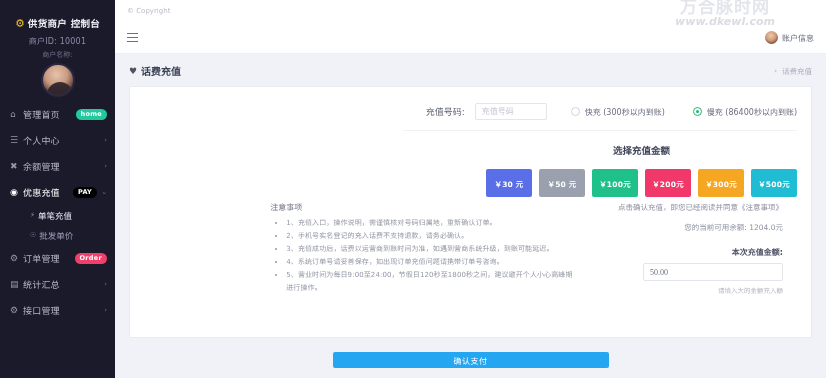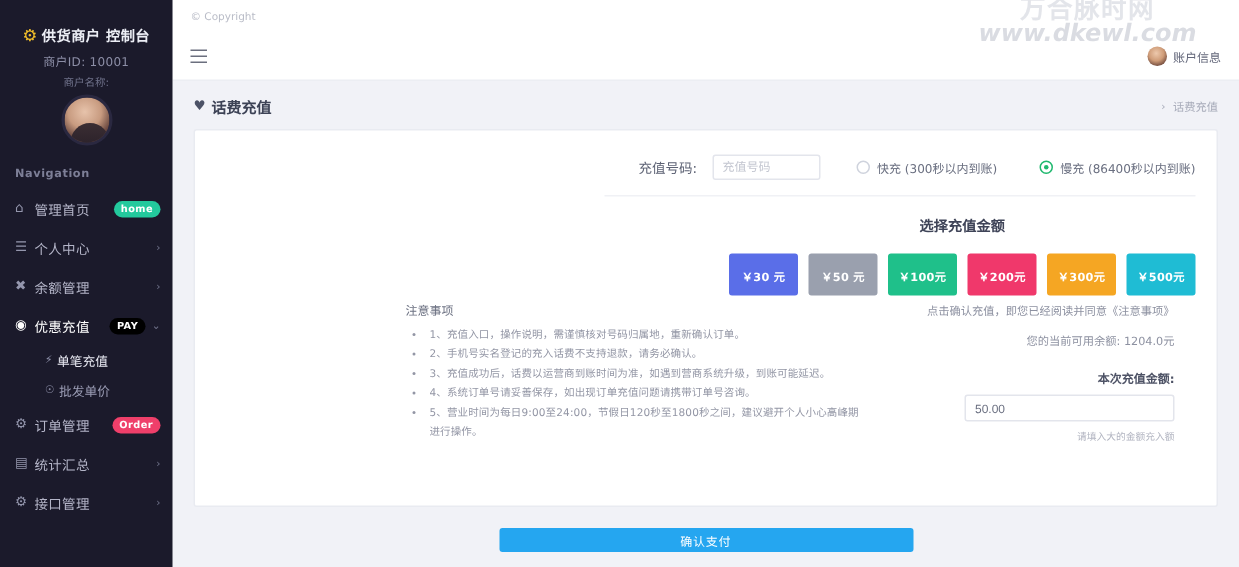--- a/index.html
+++ b/index.html
@@ -145,59 +145,58 @@
   .notes ul { margin: 0; padding-left: 16px; }
   .notes li { font-size: 7px; color: #9396a5; line-height: 1.85; letter-spacing: .1px; }
   .pay-panel { flex: 1; text-align: right; padding-right: 14px; }
   .pay-notice { font-size: 7.5px; color: #8d91a1; }
   .pay-balance { font-size: 7.5px; color: #8d91a1; margin-top: 9px; }
   .pay-amt-label { font-size: 8px; color: #4e5366; font-weight: bold; margin-top: 14px; }
   .pay-amt-input {
     width: 140px; height: 18px; margin-top: 6px;
     border: 1px solid #e3e5ec; border-radius: 2px; background: #fff;
     font-size: 8px; color: #6a6f80; padding: 0 6px; outline: none; text-align: left;
-    font-family: Liberation Sans, sans-serif;
+    font-family: Liberation Serif, serif;
   }
   .pay-help { font-size: 6.5px; color: #b2b5c1; margin-top: 4px; }
 
   .submit-wrap { padding: 4px 14px 10px; }
   .submit {
     display: block; width: 276px; margin: 0 auto;
     height: 16px; background: #25a6f0; color: #fff; border: none; border-radius: 2px;
     font-size: 8px; cursor: pointer; letter-spacing: .5px;
     font-family: "DejaVu Sans", "Liberation Sans", sans-serif;
   }
 
   
   .watermark {
     position: absolute; right: 6px; top: 0; width: 190px; height: 34px;
     pointer-events: none; text-align: center; opacity: .5;
   }
   .wm1 { font-size: 17px; font-weight: bold; color: #c9ccd6; letter-spacing: 1px; line-height: 15px; }
-  .wm2 { font-size: 16px; font-weight: bold; color: #b6bac6; font-style: italic; line-height: 14px; }
+  .wm2 { font-size: 11px; font-weight: bold; color: #b6bac6; font-style: italic; line-height: 14px; }
 </style>
 </head>
 <body>
 
 <div class="app">
 
   <aside class="sidebar">
     <div class="brand">
       <div class="brand-row">
         <span class="brand-logo">⚙</span>
         <span class="brand-name">供货商户 控制台</span>
       </div>
       <div class="brand-id">商户ID: 10001</div>
       <div class="brand-sub">商户名称:</div>
       <div class="avatar-wrap">
         <div class="avatar"></div>
       </div>
     </div>
 
-    <div class="nav-title">Navigation</div>
 
     <div class="nav-item">
       <span class="ic">⌂</span>
       <span class="lbl">管理首页</span>
       <span class="badge green">home</span>
     </div>
 
     <div class="nav-item">
       <span class="ic">☰</span>
       <span class="lbl">个人中心</span>

